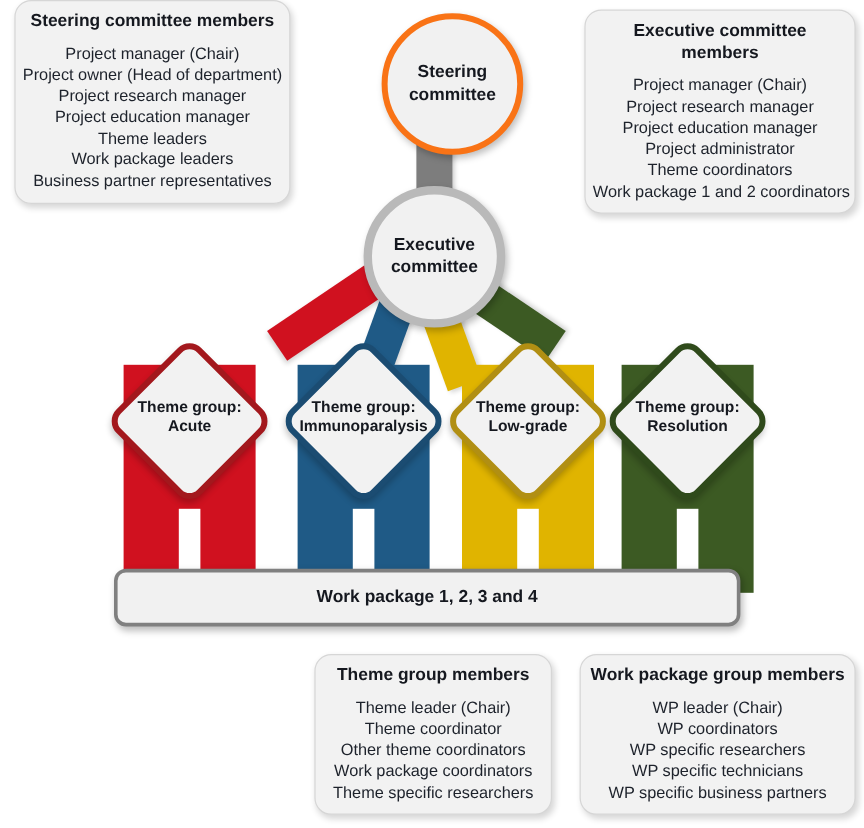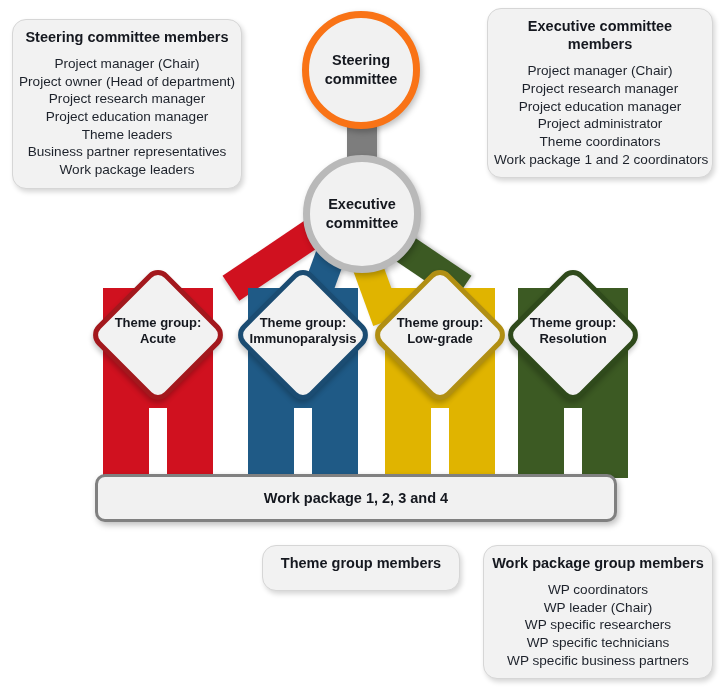--- a/index.html
+++ b/index.html
@@ -31,43 +31,43 @@
     font-weight: bold;
     font-size: 14.5px;
     line-height: 1.25;
     margin-bottom: 9px;
     color: #15181f;
   }
   .info-list { font-size: 13.6px; line-height: 1.30; color: #1d222b; }
   .info-list .li { white-space: nowrap; }
   .info-list .li.it { font-style: italic; }
 
-  #box-steering  { left: 12px;  top: 19px;   width: 230px; }
+  #box-steering  { left: 12px;  top: 0;   width: 230px; }
   #box-exec-mem  { left: 487px; top: 8px;   width: 226px; }
   #box-advisory  { left: 12px;  top: 545px; width: 238px; }
   #box-theme-mem { left: 262px; top: 545px; width: 198px; }
   #box-wp-mem    { left: 483px; top: 545px; width: 230px; }
 
   
   .node-circle {
     position: absolute;
     border-radius: 50%;
     background: #f1f1f1;
     box-sizing: border-box;
     display: flex; align-items: center; justify-content: center;
     text-align: center;
     font-weight: bold;
     font-size: 14.5px;
     line-height: 1.28;
     color: #15181f;
     box-shadow: 2px 3px 6px rgba(0,0,0,0.26);
   }
   #circle-steering {
-    left: 302px; top: 11px; width: 118px; height: 118px;
-    border: 7px solid #f97316;
+    left: 318px; top: 11px; width: 118px; height: 118px;
+    border: 5px solid #f97316;
     z-index: 30;
   }
   #circle-exec {
     left: 303px; top: 155px; width: 118px; height: 118px;
     border: 7px solid #b9b9b9;
     z-index: 30;
   }
   
   #link-steer-exec {
     position: absolute;
@@ -79,21 +79,21 @@
 
   
   .arm {
     position: absolute;
     transform-origin: 50% 0%;
     z-index: 10;
     box-shadow: 2px 2px 4px rgba(0,0,0,0.18);
   }
 
   
-  .theme-col { position: absolute; top: 288px; width: 110px; height: 190px; z-index: 12; }
+  .theme-col { position: absolute; top: 304px; width: 110px; height: 190px; z-index: 12; }
   .theme-block {
     position: absolute; left: 0; top: 0; width: 110px; height: 190px;
   }
   
   .theme-slot {
     position: absolute; left: 46px; top: 120px; width: 18px; height: 72px;
     background: #ffffff; z-index: 14;
   }
   .diamond-wrap {
     position: absolute; left: 5px; top: -3px; width: 100px; height: 100px;
@@ -144,22 +144,22 @@
 <div id="stage">
 
   <div class="info-box" id="box-steering">
     <div class="info-title">Steering committee members</div>
     <div class="info-list">
         <div class="li">Project manager (Chair)</div>
         <div class="li">Project owner (Head of department)</div>
         <div class="li">Project research manager</div>
         <div class="li">Project education manager</div>
         <div class="li">Theme leaders</div>
+        <div class="li">Work package leaders</div>
         <div class="li">Business partner representatives</div>
-        <div class="li">Work package leaders</div>
       </div>
   </div>
 
   <div class="info-box" id="box-exec-mem">
     <div class="info-title">Executive committee members</div>
     <div class="info-list">
         <div class="li">Project manager (Chair)</div>
         <div class="li">Project research manager</div>
         <div class="li">Project education manager</div>
         <div class="li">Project administrator</div>
@@ -233,26 +233,33 @@
     </div>
   </div>
 
   <div id="wp-bar">
     <span>Work package 1, 2, 3 and 4</span>
   </div>
 
 
   <div class="info-box" id="box-theme-mem">
     <div class="info-title">Theme group members</div>
+    <div class="info-list">
+        <div class="li">Theme leader (Chair)</div>
+        <div class="li">Theme coordinator</div>
+        <div class="li">Other theme coordinators</div>
+        <div class="li">Work package coordinators</div>
+        <div class="li">Theme specific researchers</div>
+      </div>
   </div>
 
   <div class="info-box" id="box-wp-mem">
     <div class="info-title">Work package group members</div>
     <div class="info-list">
+        <div class="li">WP leader (Chair)</div>
         <div class="li">WP coordinators</div>
-        <div class="li">WP leader (Chair)</div>
         <div class="li">WP specific researchers</div>
         <div class="li">WP specific technicians</div>
         <div class="li">WP specific business partners</div>
       </div>
   </div>
 
 </div>
 
 </body></html>

